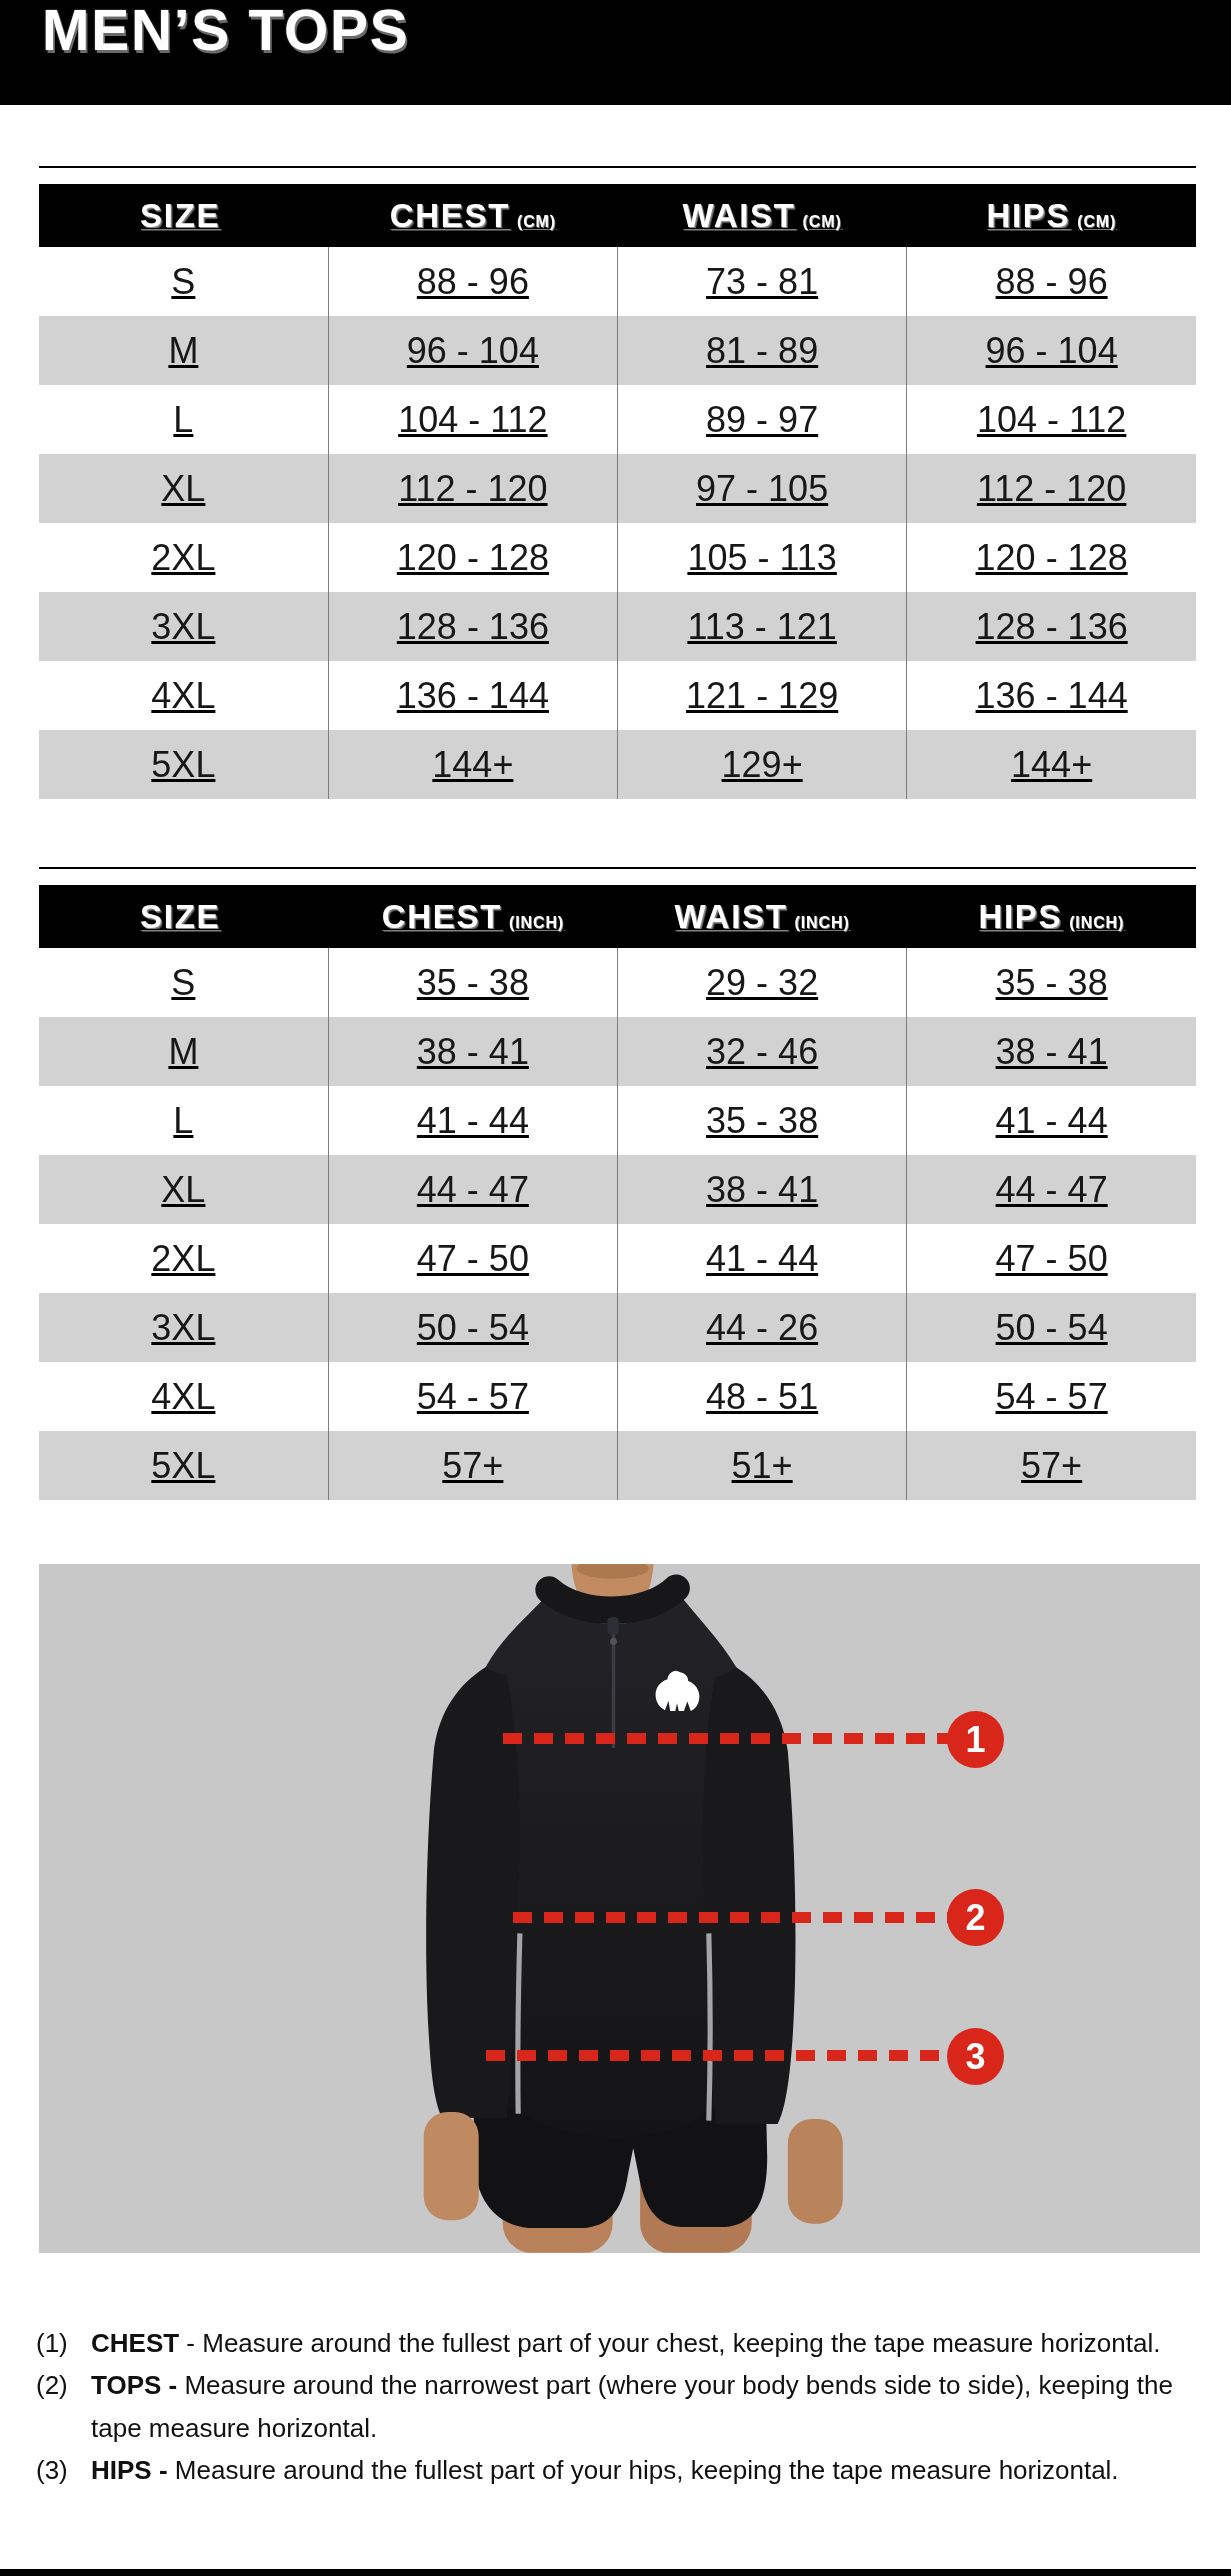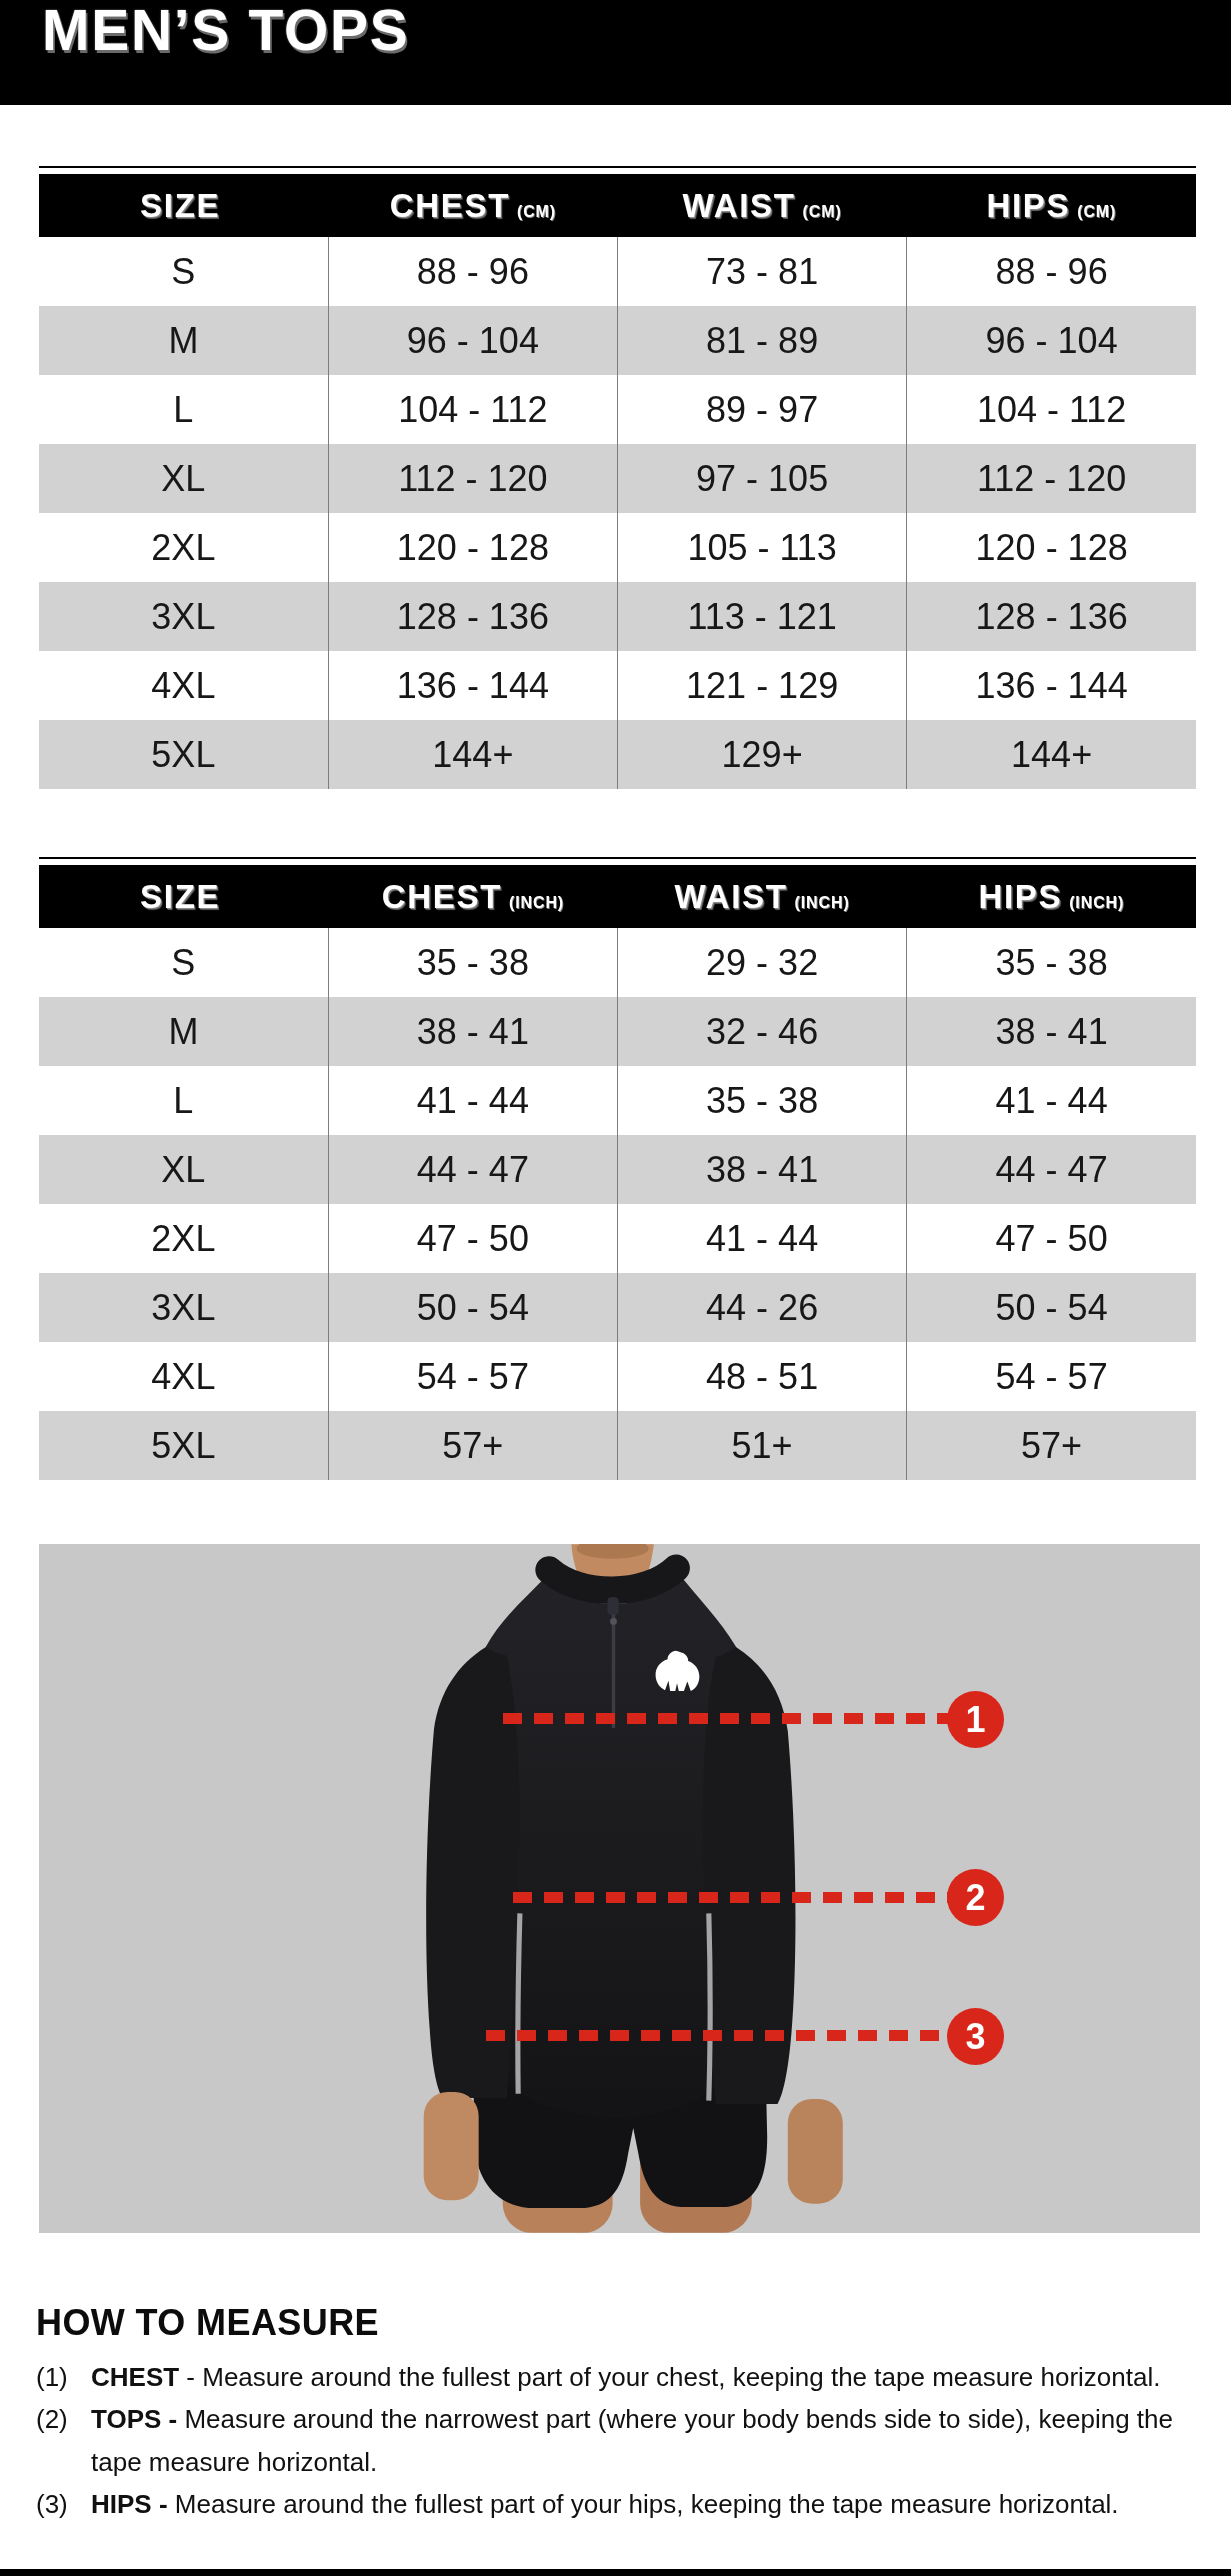--- a/index.html
+++ b/index.html
@@ -16,21 +16,22 @@
   }
   .top-bar h1{
     margin:0;padding-top:1.7px;
     font-size:57px;line-height:1.0;font-weight:700;letter-spacing:1.7px;
     color:#ffffff;text-shadow:1.7px 2.6px 0 #6a6a6a,0 0 1.7px #999;
   }
   
   .table-wrap{
     margin:61px 35px 0 39px;
     border-top:2.6px solid #000;
-    padding-top:6px;
+    padding-top:16px;
+    text-decoration:underline;
   }
   .table-wrap.second{margin-top:68px;}
   table.size-table{
     width:1157px;border-collapse:collapse;table-layout:fixed;
   }
   table.size-table thead th{
     background:#000;height:63px;text-align:center;vertical-align:middle;
     color:#fff;font-weight:700;padding:0;
   }
   .h-label{
@@ -278,21 +279,20 @@
   </svg>
   <div class="dash-line line-1"></div>
   <div class="dash-line line-2"></div>
   <div class="dash-line line-3"></div>
   <div class="badge b1">1</div>
   <div class="badge b2">2</div>
   <div class="badge b3">3</div>
 </section>
 
 <section class="how-to">
-  <h2>HOW TO MEASURE</h2>
   <ol class="hm-list">
     <li class="hm-item">
       <span class="hm-num">(1)</span>
       <p class="hm-text"><b>CHEST</b> <span>- Measure around the fullest part of your chest, keeping the tape measure horizontal.</span></p>
     </li>
     <li class="hm-item">
       <span class="hm-num">(2)</span>
       <p class="hm-text"><b>TOPS -</b> <span>Measure around the narrowest part (where your body bends side to side), keeping the tape measure horizontal.</span></p>
     </li>
     <li class="hm-item">

